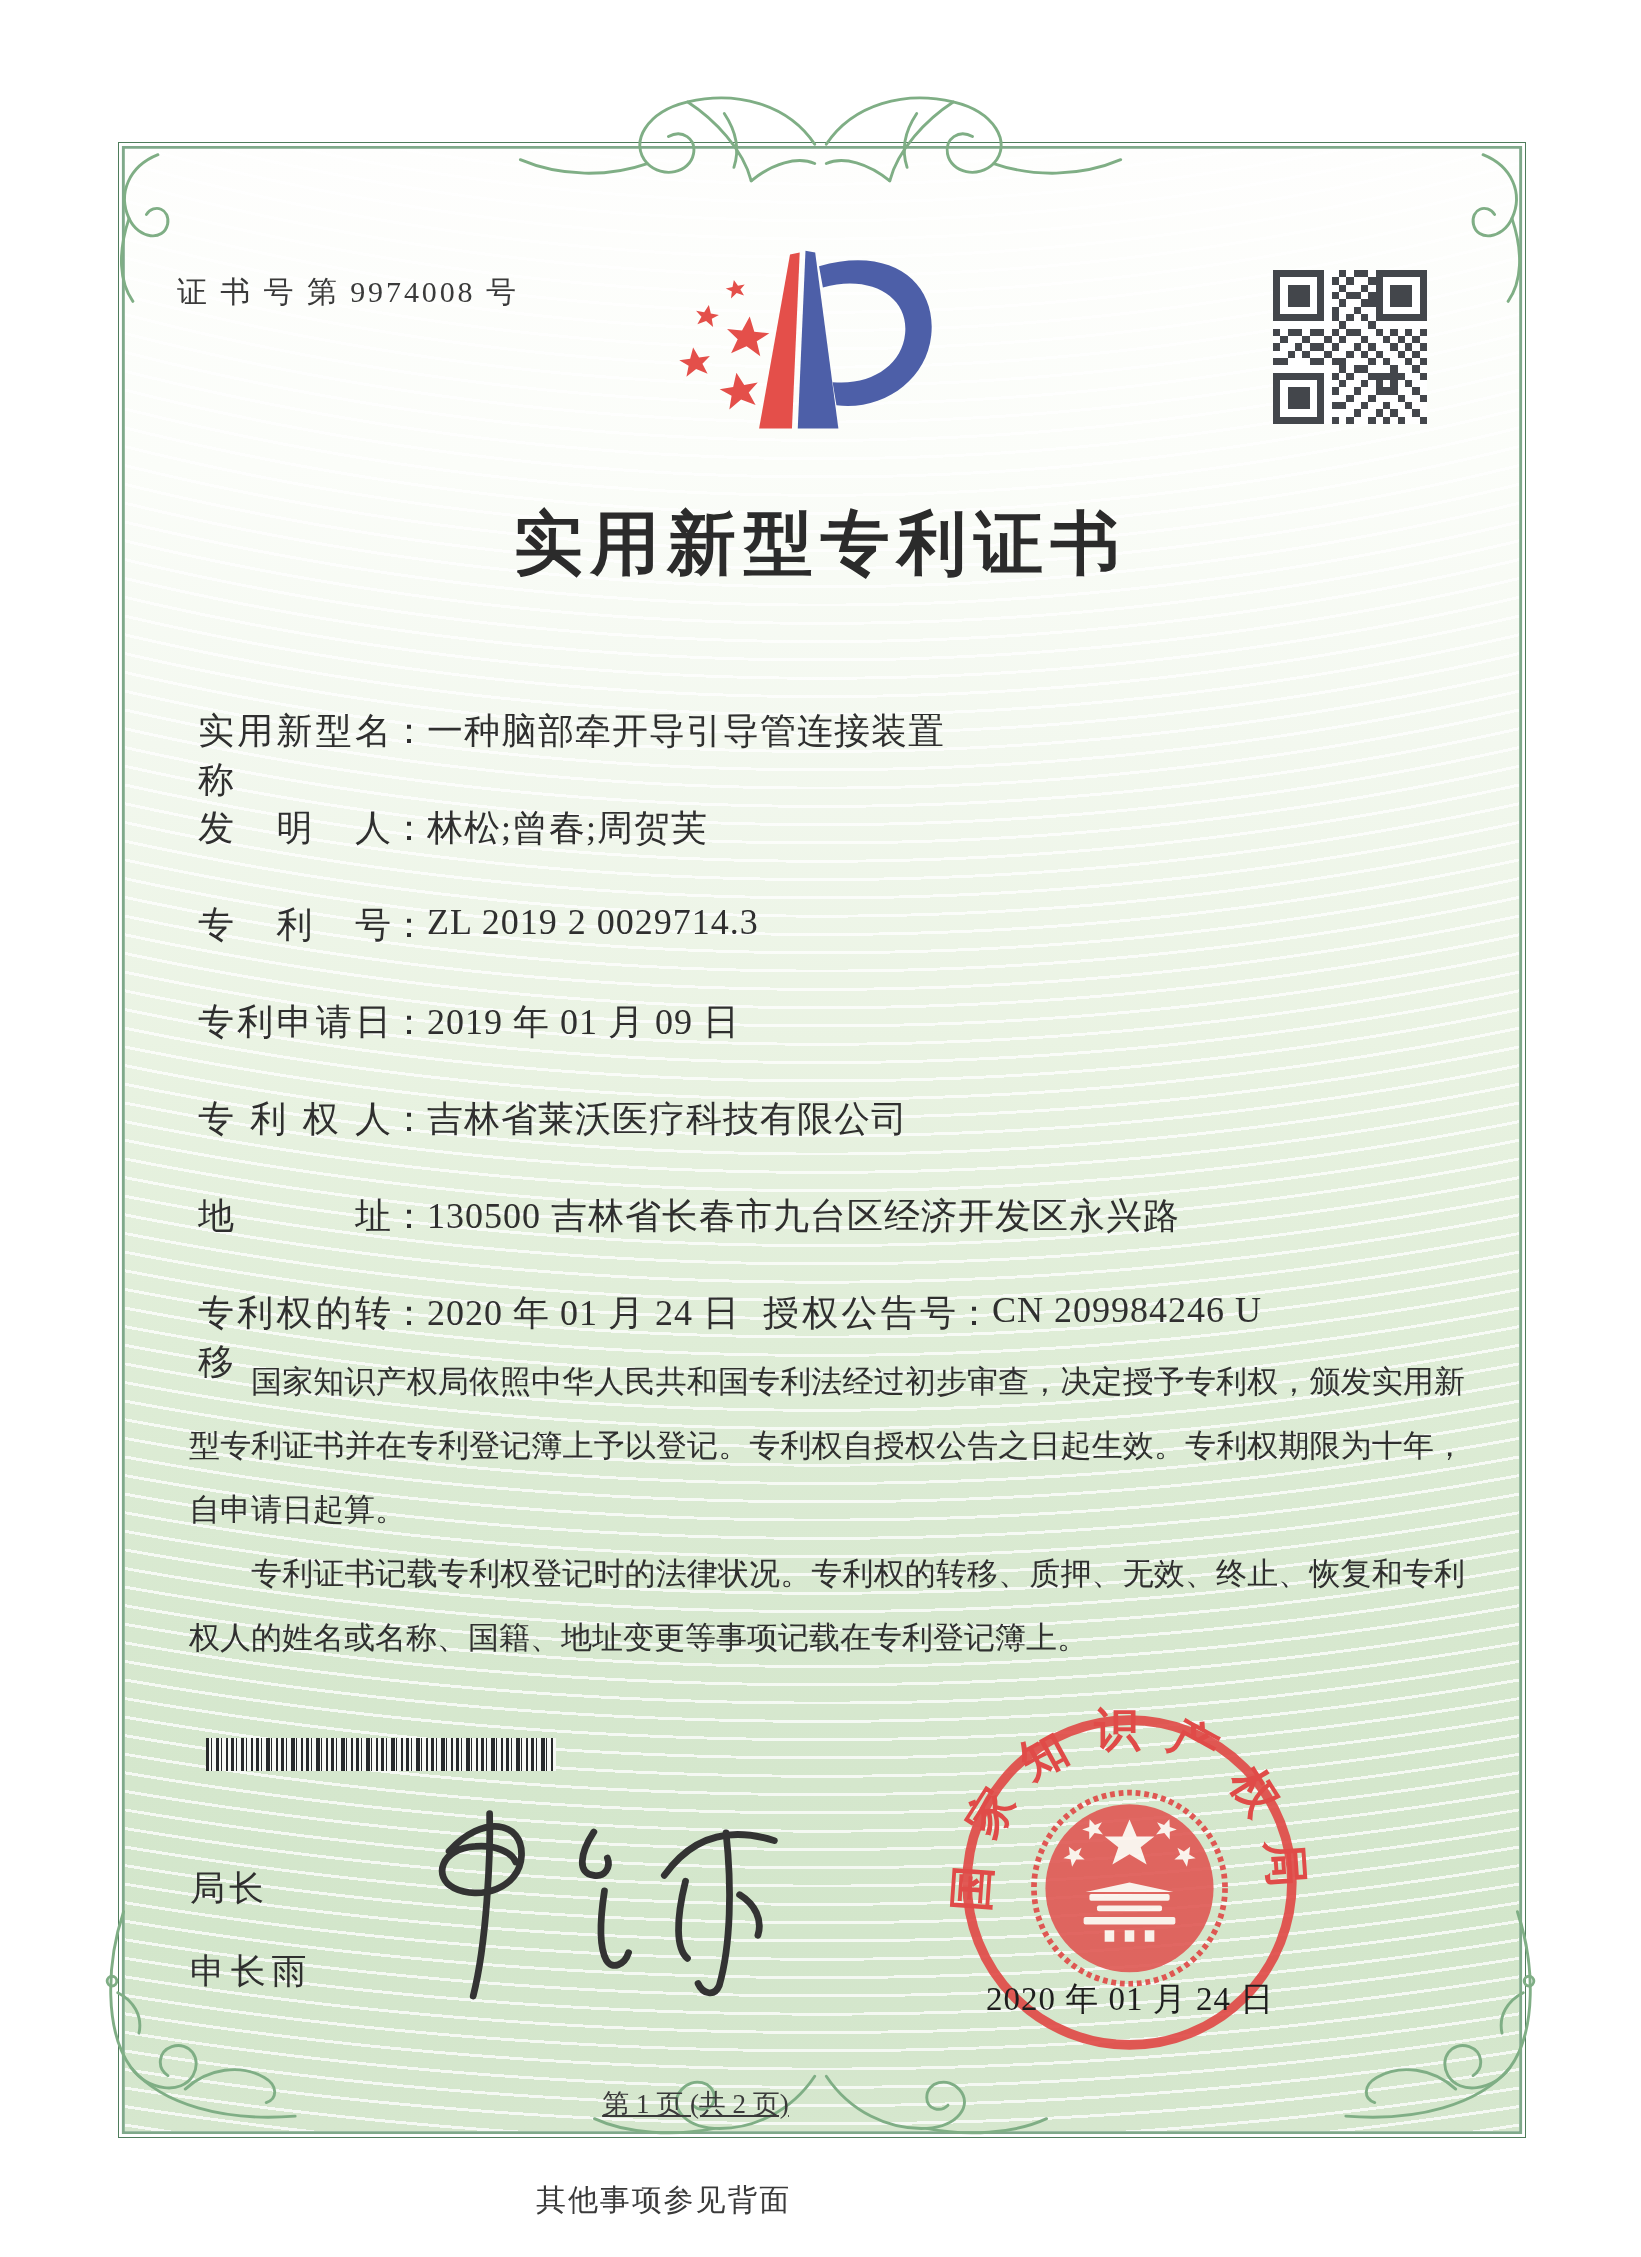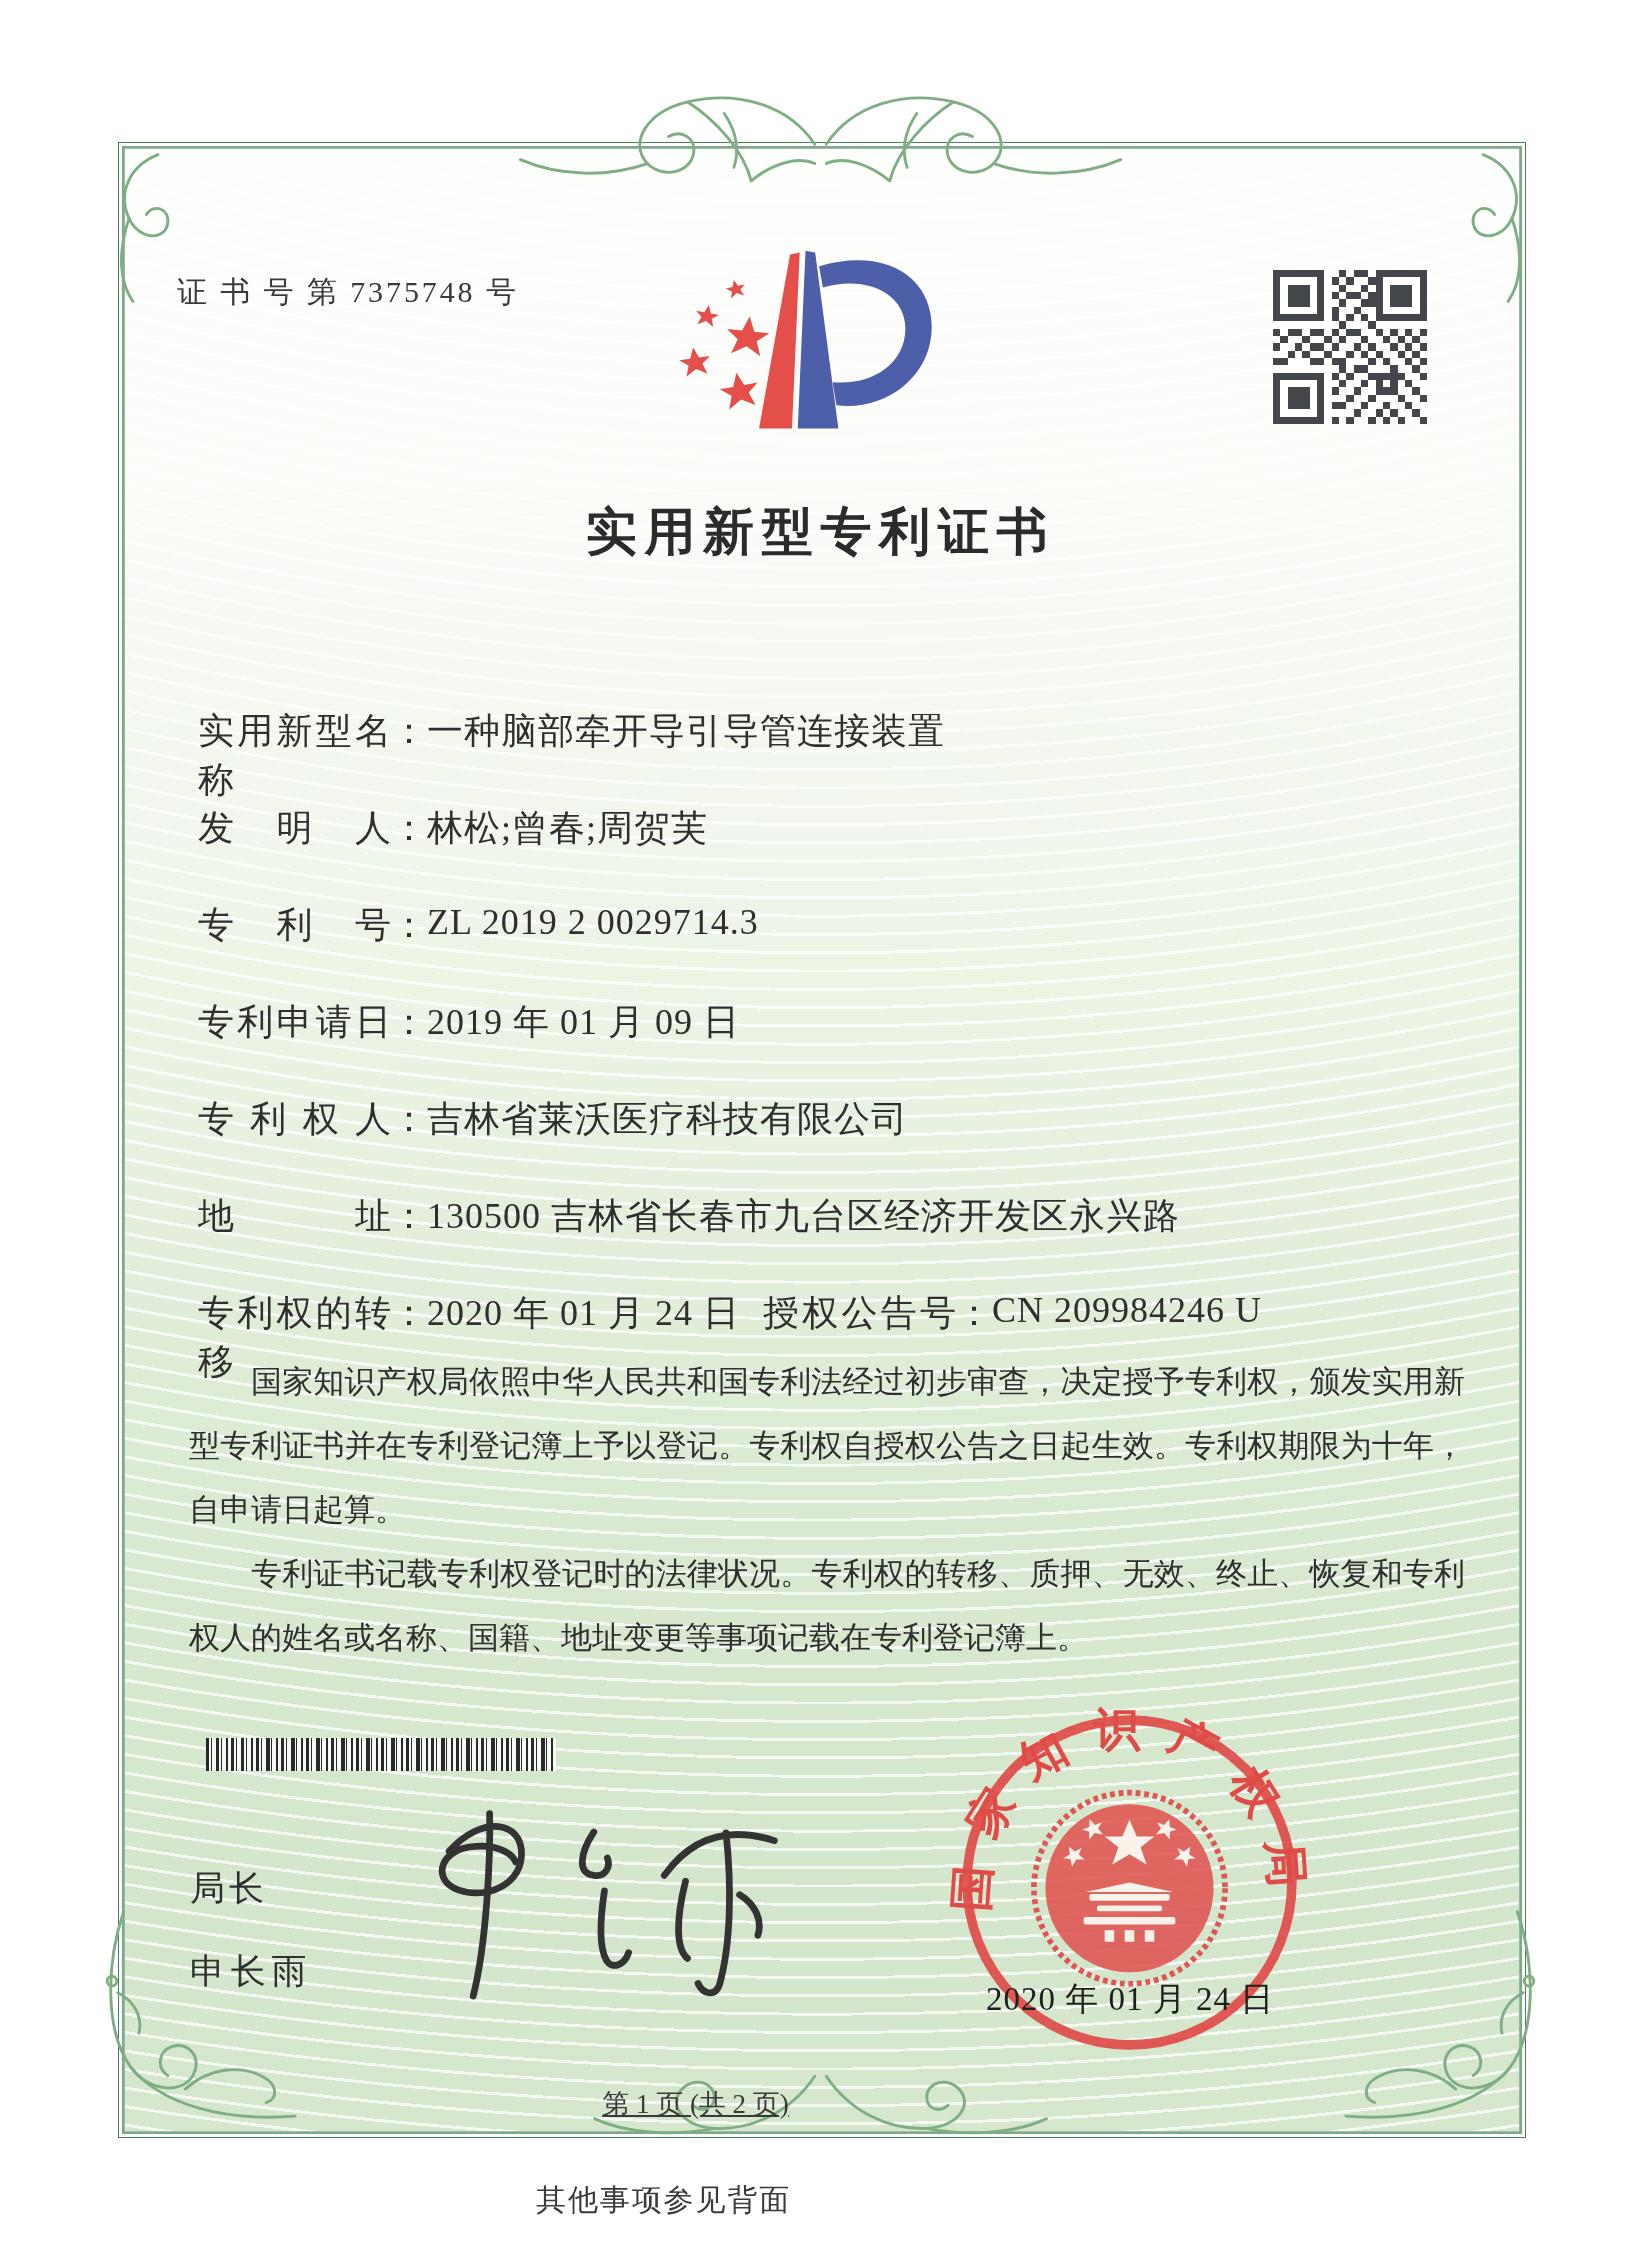--- a/index.html
+++ b/index.html
@@ -24,21 +24,21 @@
       rgba(255,255,255,.9) 0 2.9px, rgba(255,255,255,0) 2.9px 18.3px);
   }
   .ornament{position:absolute;pointer-events:none;}
   .ornament path,.ornament circle{stroke:#7fae85;stroke-width:3;fill:none;stroke-linecap:round;}
   
   .cert-no{position:absolute;left:177px;top:272px;font-size:30px;letter-spacing:2.9px;color:#3a3a3a;}
   .logo{position:absolute;left:674px;top:239px;width:263px;height:208px;}
   .qr{position:absolute;left:1273px;top:270px;width:154px;height:154px;}
   .title{
     position:absolute;left:0;top:498px;width:1641px;text-align:center;
-    font-size:51px;font-weight:700;letter-spacing:7.7px;color:#2b2b2b;
+    font-size:69px;font-weight:700;letter-spacing:7.7px;color:#2b2b2b;
   }
   
   .fields{position:absolute;left:198px;top:707px;width:1265px;font-size:36px;color:#2f2f2f;}
   .frow{height:97px;display:flex;align-items:flex-start;position:relative;}
   .flabel{
     display:inline-block;width:193px;text-align:justify;text-align-last:justify;
     -moz-text-align-last:justify;flex:none;
   }
   .colon{flex:none;}
   .fvalue{letter-spacing:1px;}
@@ -109,21 +109,21 @@
 <svg class="ornament" style="left:100px;top:147px;" width="87" height="164" viewBox="0 0 90 170">
   <g id="sidecurl">
     <path d="M60 8 C 30 20, 18 48, 30 74 C 40 96, 66 98, 70 80 C 73 64, 56 58, 48 70"></path>
     <path d="M30 74 C 18 110, 20 140, 34 160"></path>
   </g>
 </svg>
 <svg class="ornament" style="left:1454px;top:147px;" width="87" height="164" viewBox="0 0 90 170">
   <use href="#sidecurl" transform="translate(90,0) scale(-1,1)"></use>
 </svg>
 
-<div class="cert-no">证 书 号 第 7375748 号</div>
+<div class="cert-no">证 书 号 第 9974008 号</div>
 
 <svg class="logo" viewBox="0 0 272 215">
   <defs>
     <path id="st" d="M0,-10 L2.9,-3.1 10,-3.1 4.5,1.2 6.9,8.1 0,4 -6.9,8.1 -4.5,1.2 -10,-3.1 -2.9,-3.1 Z"></path>
   </defs>
   <polygon points="120,16 130,14 122,196 88,196" fill="#e44f4a"></polygon>
   <polygon points="136,12 146,14 170,196 128,196" fill="#4d5fa8"></polygon>
   <path d="M150 28 C 226 6, 272 46, 266 100 C 261 146, 216 178, 168 172 L 164 148 C 204 152, 236 130, 239 98 C 243 60, 204 36, 154 50 Z" fill="#4d5fa8"></path>
   <g fill="#e44f4a">
     <use href="#st" transform="translate(64,52) scale(1.0) rotate(-12)"></use>

